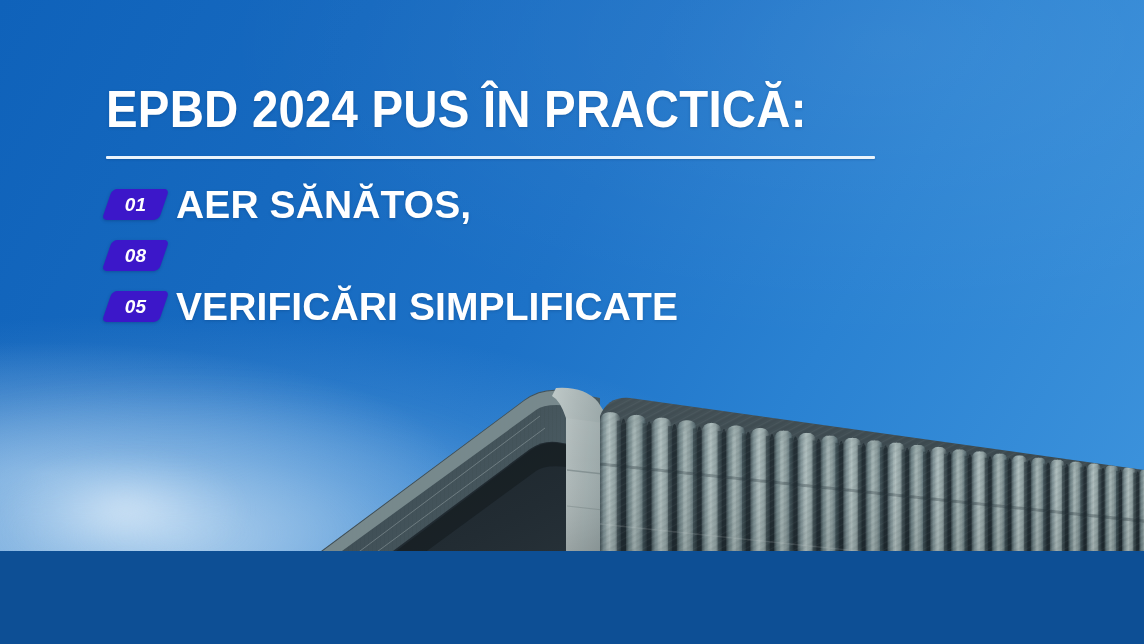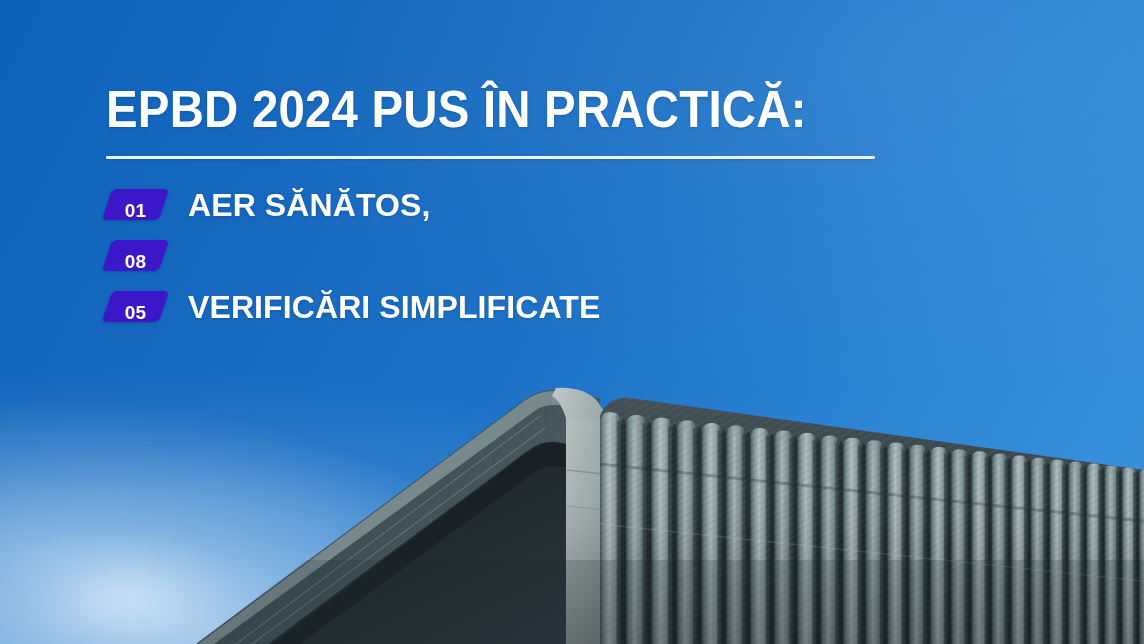--- a/index.html
+++ b/index.html
@@ -7,21 +7,21 @@
     padding: 0;
     background: #0d4f95;
   }
   body {
     font-family: "Liberation Sans", "DejaVu Sans", sans-serif;
   }
 
   #stage {
     position: relative;
     width: 1144px;
-    height: 644px;
+    height: 551px;
     overflow: hidden;
     background: #1769c0;
   }
 
   
   .sky {
     position: absolute;
     inset: 0;
     background:
       radial-gradient(120% 90% at 12% 104%, rgba(190,222,245,0.55) 0%, rgba(160,205,240,0.28) 24%, rgba(120,180,225,0.0) 52%),
@@ -104,43 +104,44 @@
     align-items: center;
     height: 51px;
   }
   .badge {
     position: relative;
     flex: 0 0 auto;
     width: 57px;
     height: 31px;
     margin-left: 1px;
     display: flex;
-    align-items: flex-end;
+    align-items: center;
     justify-content: center;
+    font-style: italic;
   }
   .badge-shape {
     position: absolute;
     inset: 0;
     background: #3c17c9;
     transform: skewX(-19deg);
     border-radius: 5px;
     box-shadow: 0 1px 3px rgba(8,30,80,0.3);
   }
   .badge-num {
     position: relative;
     color: #ffffff;
     font-size: 19px;
     font-weight: 700;
     letter-spacing: 0.3px;
     line-height: 1;
   }
   .item-label {
-    margin-left: 24px;
+    margin-left: 12px;
     color: #ffffff;
-    font-size: 32px;
+    font-size: 39px;
     font-weight: 700;
     letter-spacing: 0.1px;
     line-height: 34px;
     white-space: nowrap;
     text-shadow: 0 1px 3px rgba(8,46,92,0.26);
   }
 </style>
 </head>
 <body>
 

